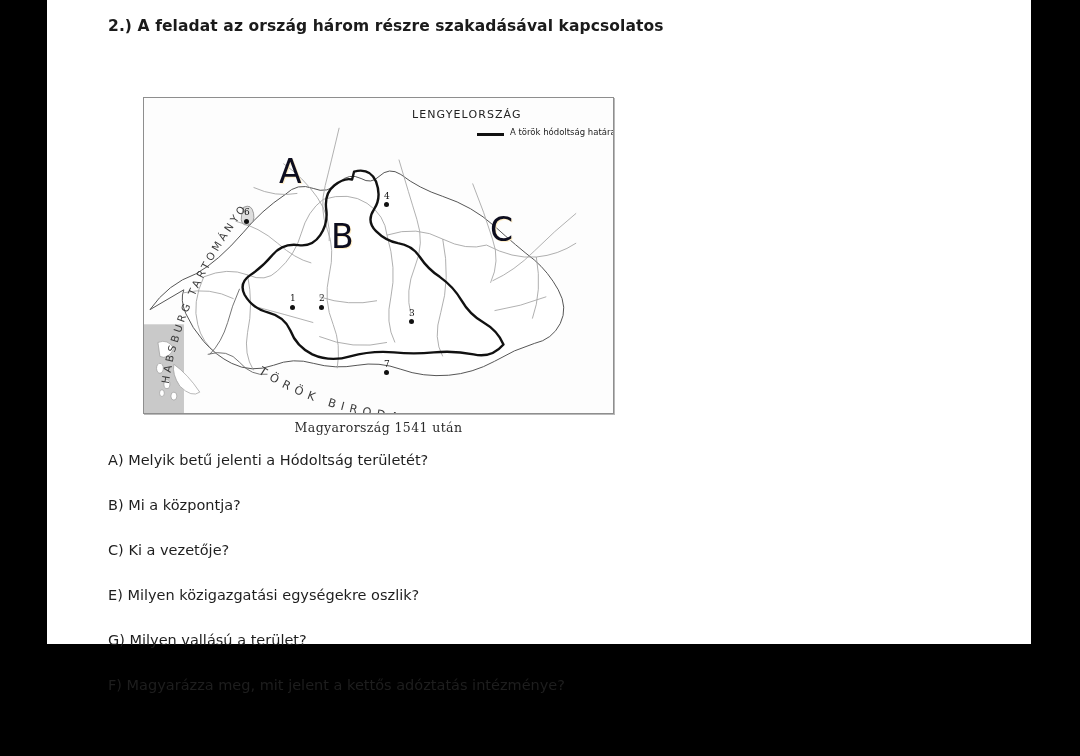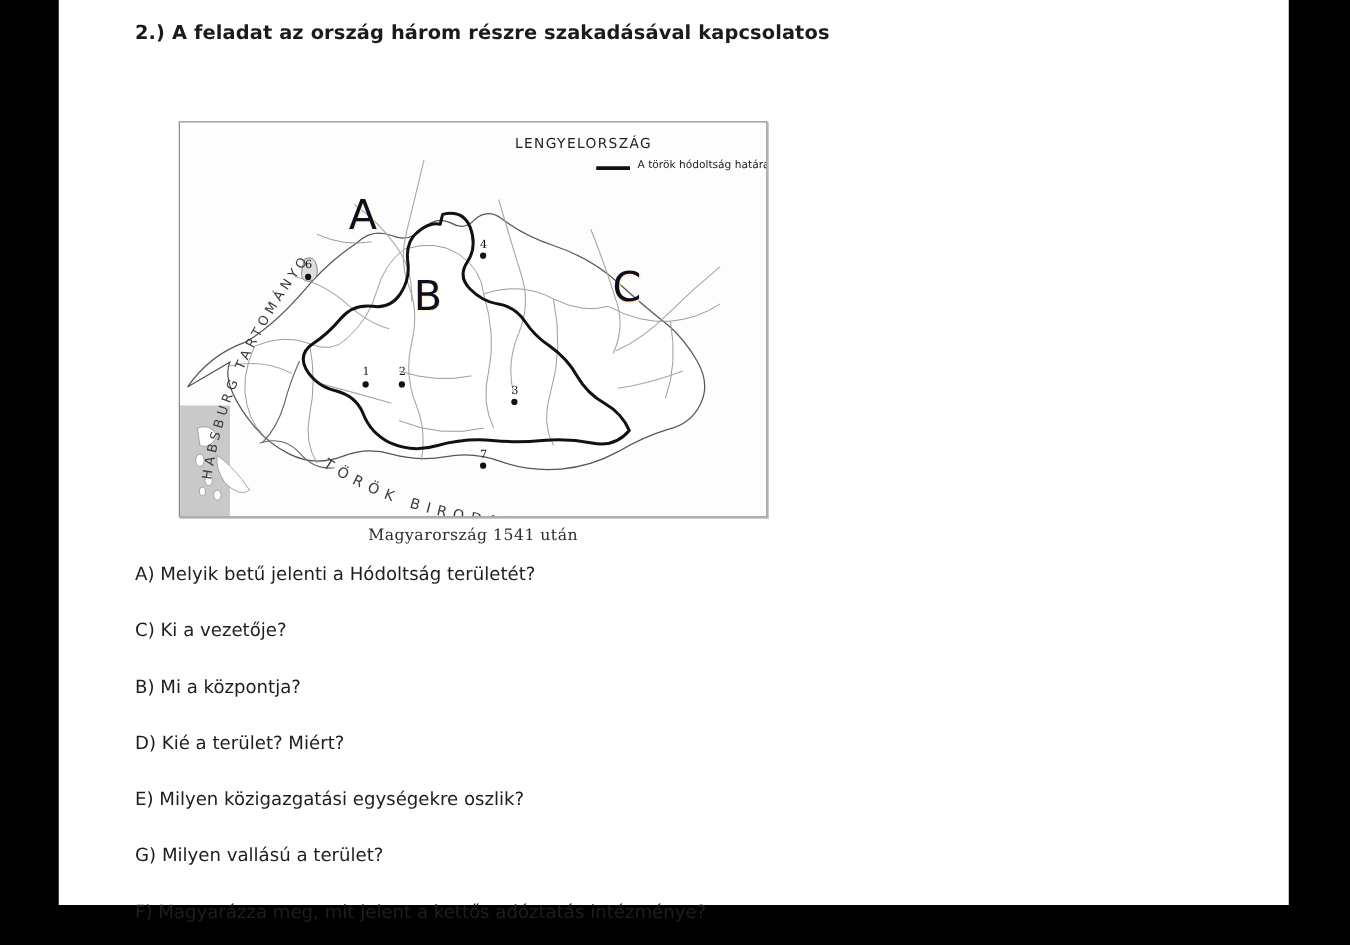--- a/index.html
+++ b/index.html
@@ -19,21 +19,21 @@
   .bar-left, .bar-right {
     position: absolute; top: 0; height: 756px;
     background: #000000;
   }
   .bar-left  { left: 0;    width: 47px; }
   .bar-right { left: 1031px; width: 49px; }
 
   #page {
     position: absolute;
     left: 47px; top: 0;
-    width: 984px; height: 724px;
+    width: 984px; height: 644px;
     background: #ffffff;
   }
 
   
   #title {
     position: absolute;
     left: 61px; top: 17px;
     font-size: 15.5px;
     font-weight: bold;
     color: #1b1b1b;
@@ -248,22 +248,21 @@
         <div class="city-num" style="left:240px; top:262px;">7</div>
         <div class="city-dot" style="left:240px; top:272px;"></div>
 
       </div>
 
       <div id="map-caption">Magyarország 1541 után</div>
     </div>
 
     <div id="questions">
       <div class="question">A) Melyik betű jelenti a Hódoltság területét?</div>
+      <div class="question">B) Mi a központja?</div>
       <div class="question">C) Ki a vezetője?</div>
-      <div class="question">B) Mi a központja?</div>
-      <div class="question">D) Kié a terület? Miért?</div>
       <div class="question">E) Milyen közigazgatási egységekre oszlik?</div>
       <div class="question">G) Milyen vallású a terület?</div>
       <div class="question">F) Magyarázza meg, mit jelent a kettős adóztatás intézménye?</div>
     </div>
 
   </div>
 </div>
 
 </body></html>

